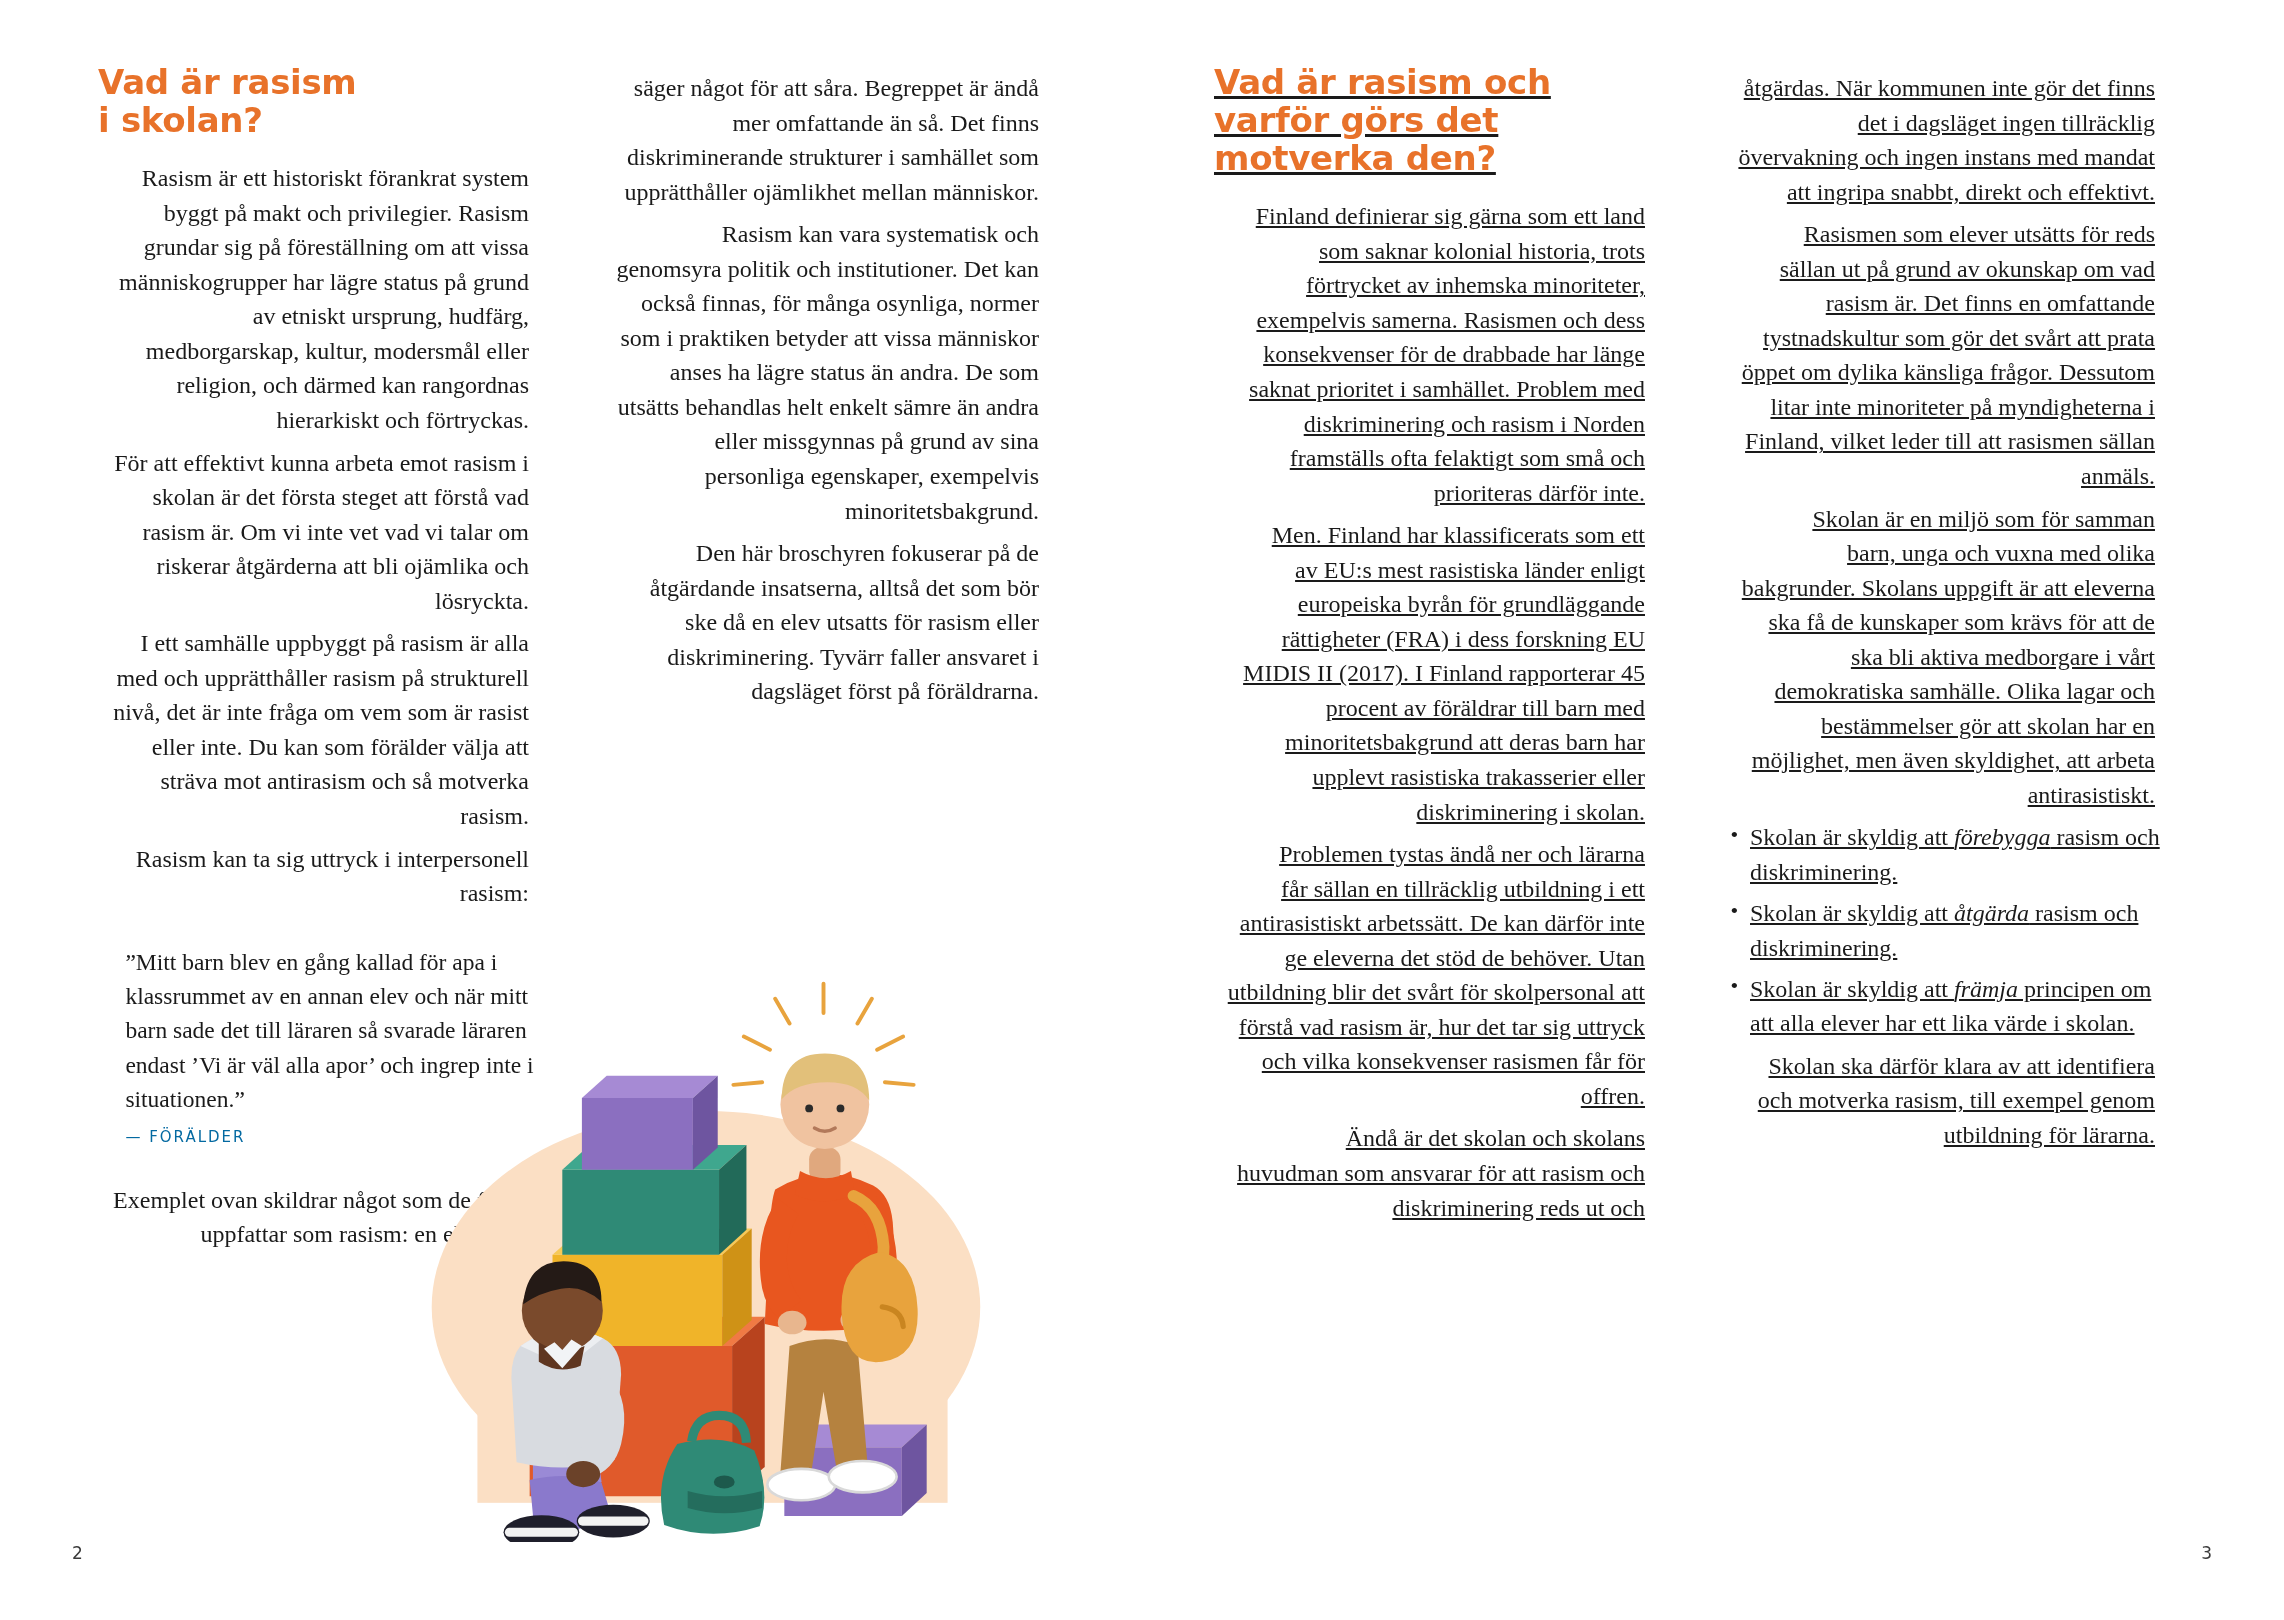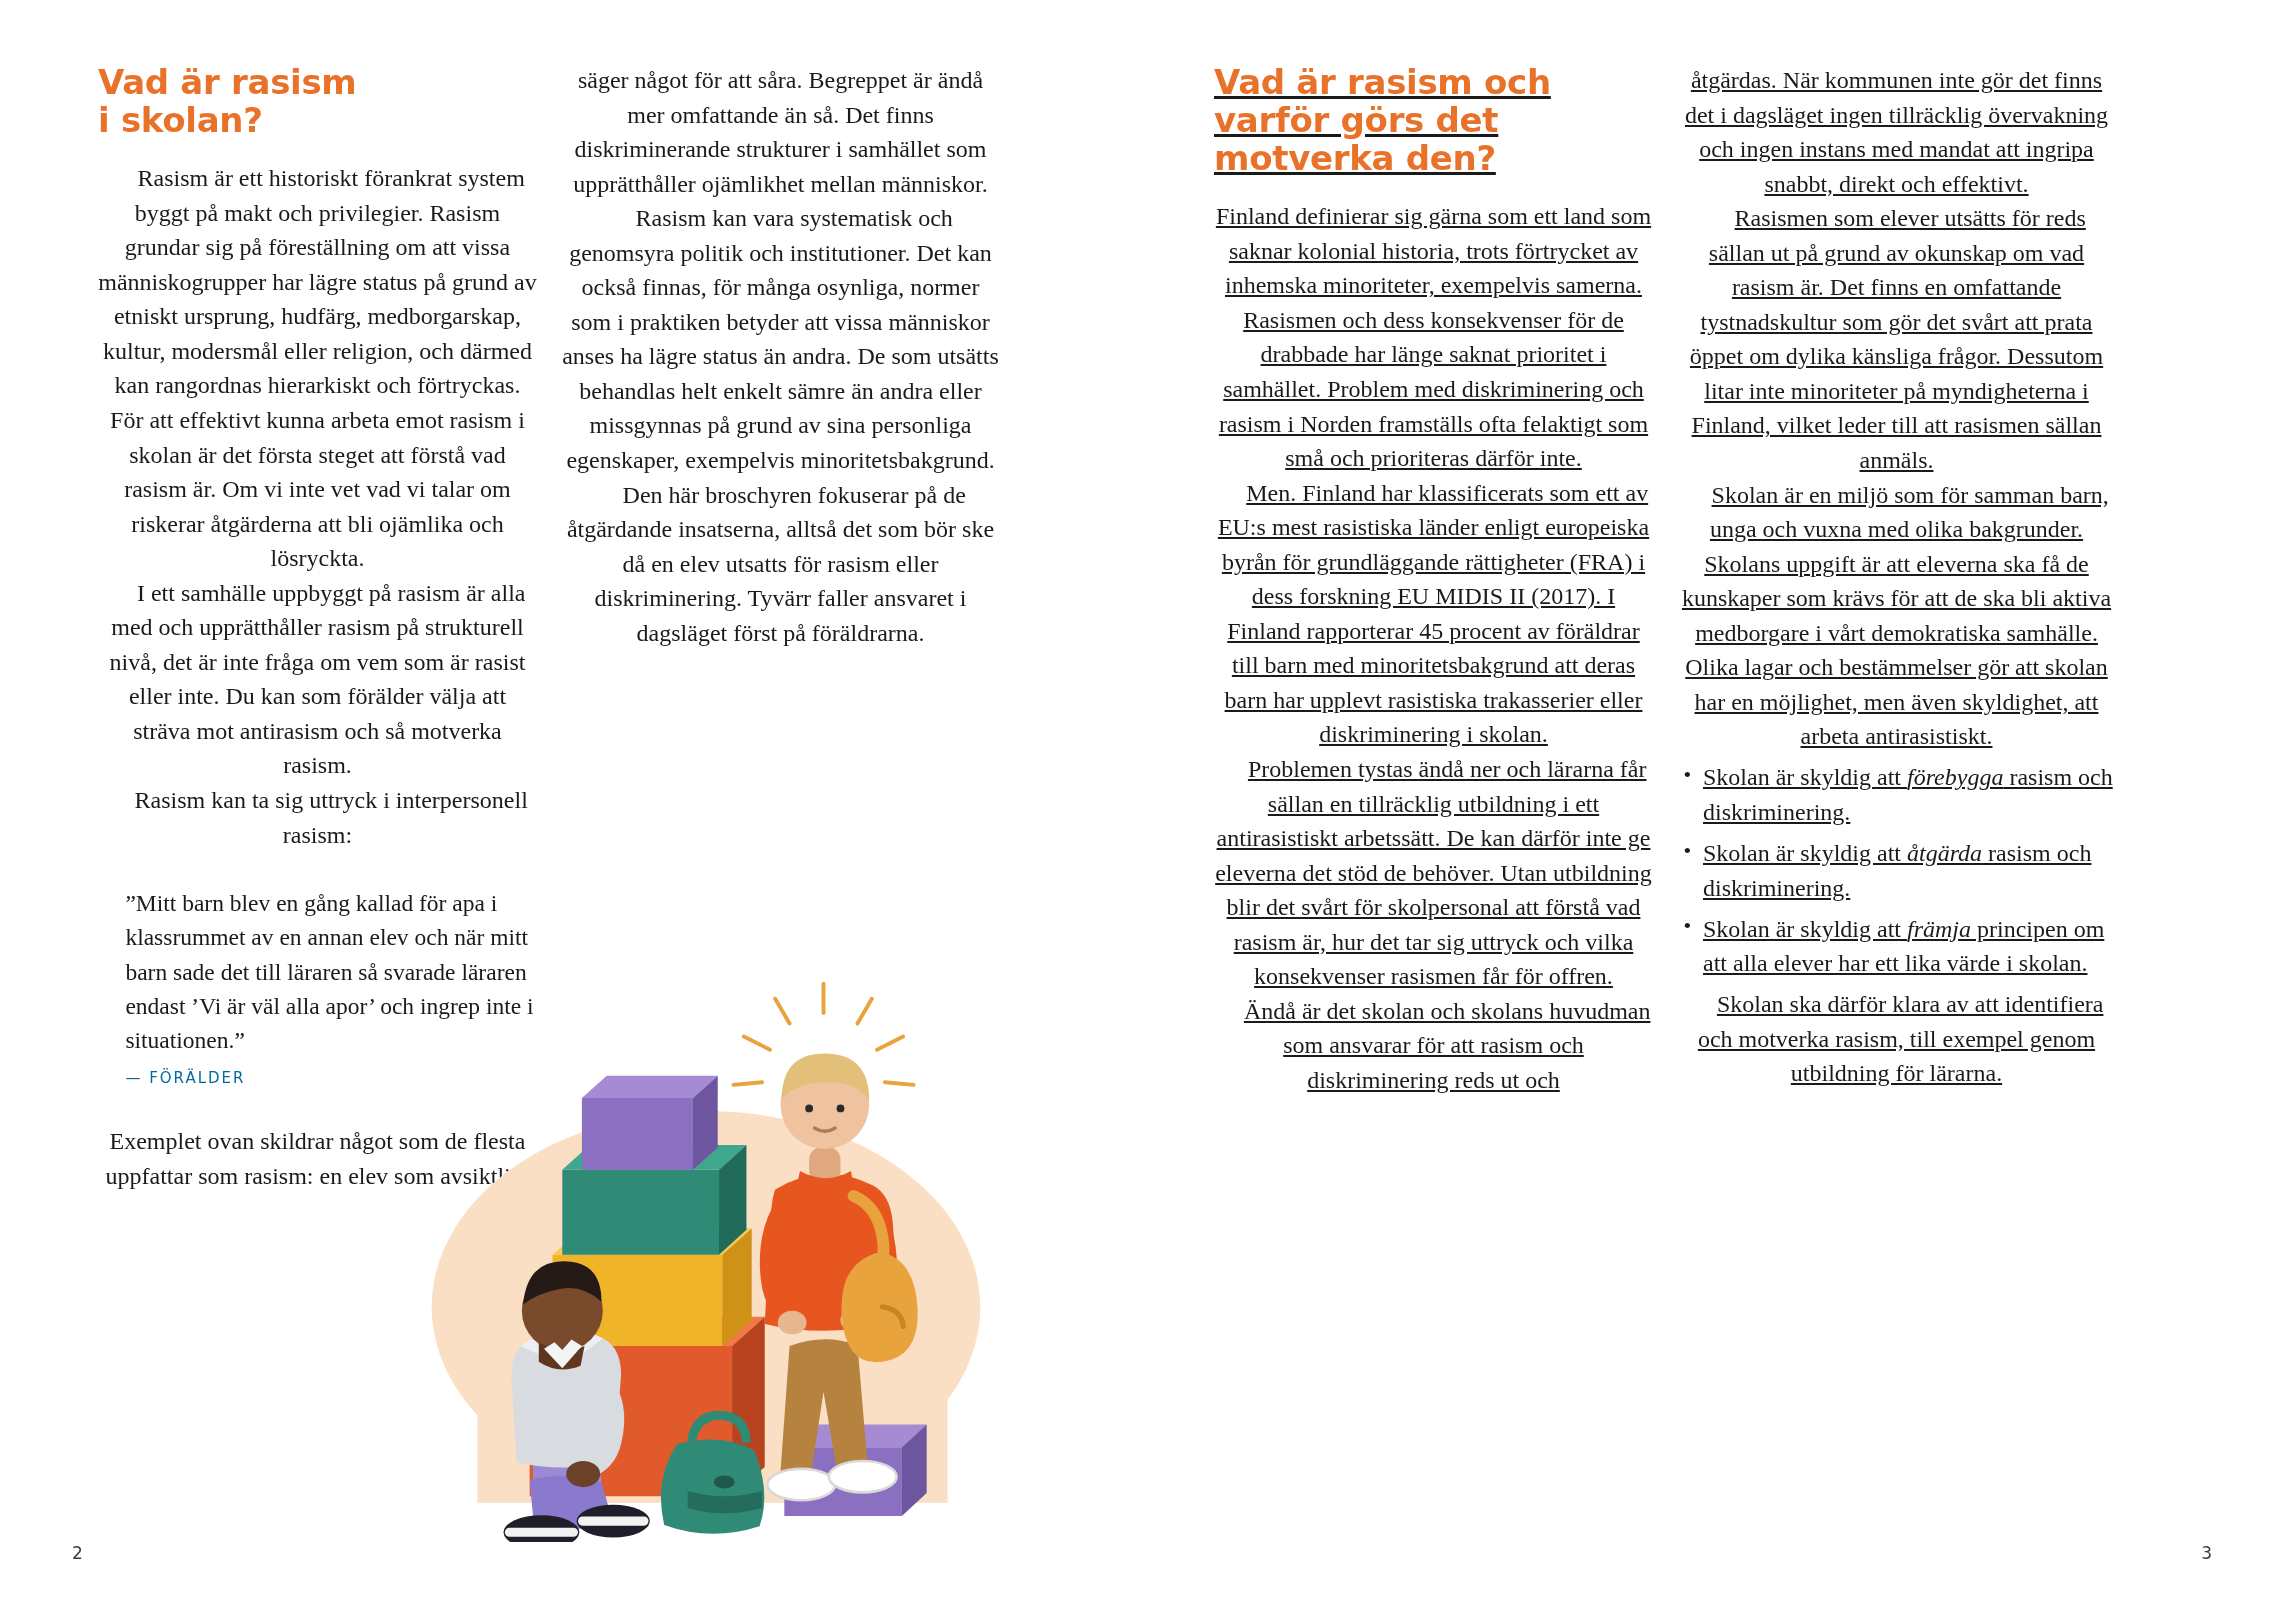--- a/index.html
+++ b/index.html
@@ -24,21 +24,21 @@
     position: relative;
     width: 1142px;
     height: 1620px;
     box-sizing: border-box;
   }
   .page-left  { padding: 63px 72px 0 98px; }
   .page-right { padding: 63px 98px 0 72px; text-decoration: underline; }
 
   .cols {
     display: flex;
-    gap: 24px;
+    gap: 71px;
     height: 1437px;
   }
   .col {
     width: 439px;
     position: relative;
   }
 
   h1.heading {
     font-family: "DejaVu Sans", sans-serif;
     font-weight: bold;
@@ -46,22 +46,22 @@
     line-height: 1.12;
     color: #e8722a;
     margin: 0 0 22px 0;
     letter-spacing: -0.3px;
   }
   h1.heading .ln { display: block; }
 
   p.body {
     font-size: 24px;
     line-height: 1.44;
-    margin: 0;
-    text-align: center;
+    margin: 8px;
+    text-align: right;
   }
   p.body.indent { text-indent: 27.4px; }
 
   .quote {
     margin: 34px 0 0 0;
     padding-left: 27.4px;
     font-size: 23.5px;
     line-height: 1.46;
   }
   .quote p { margin: 0; }

